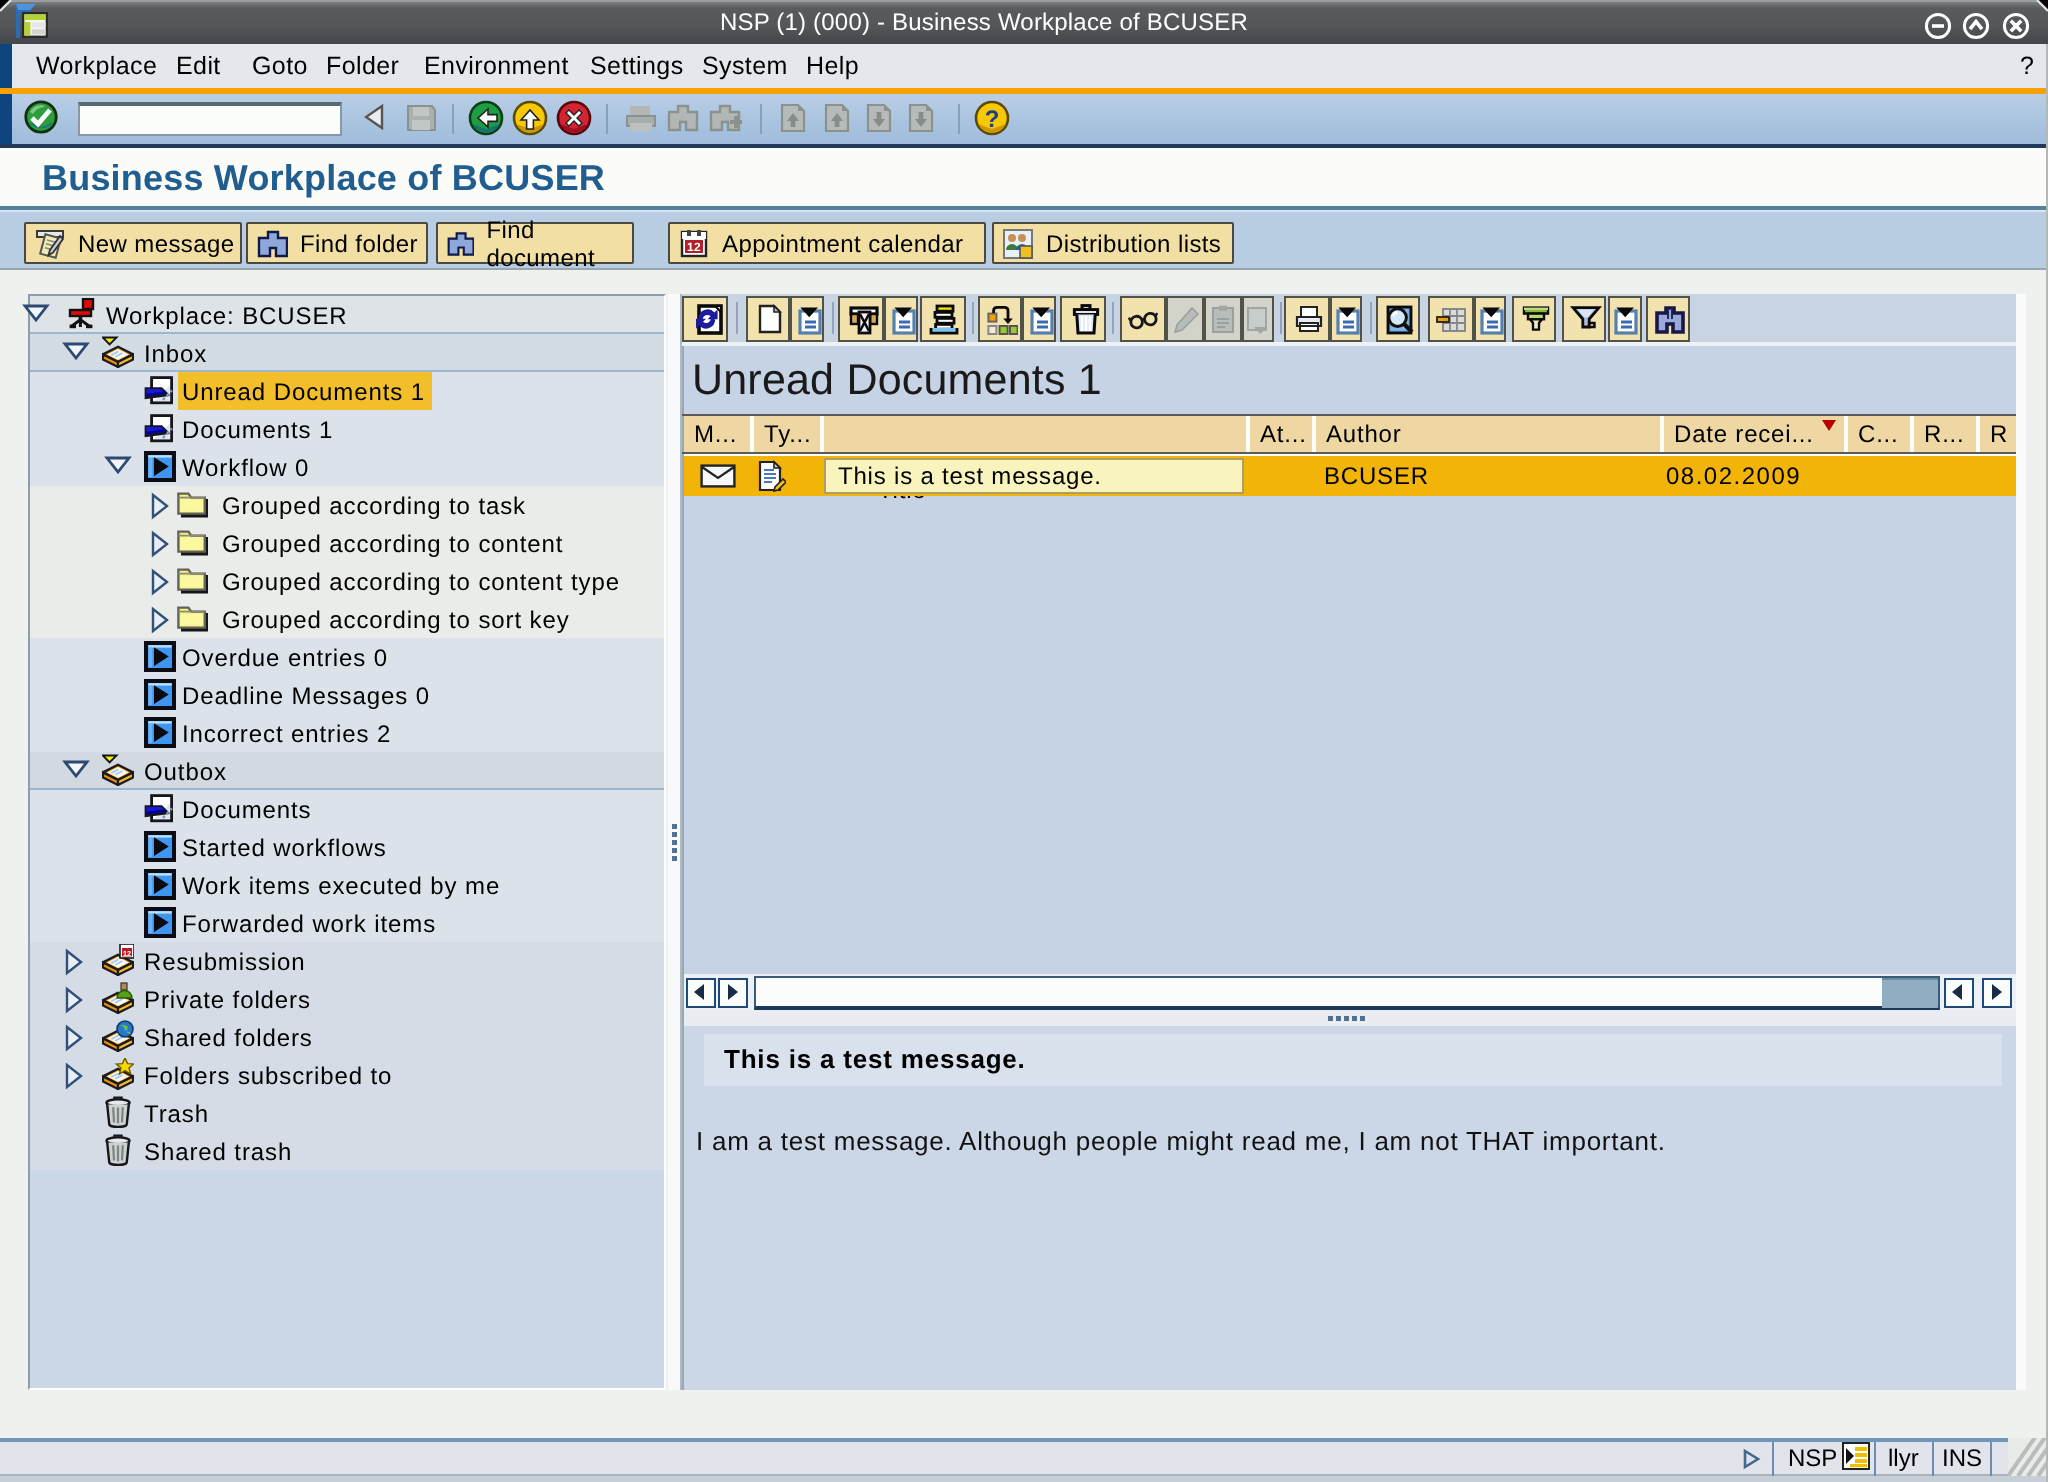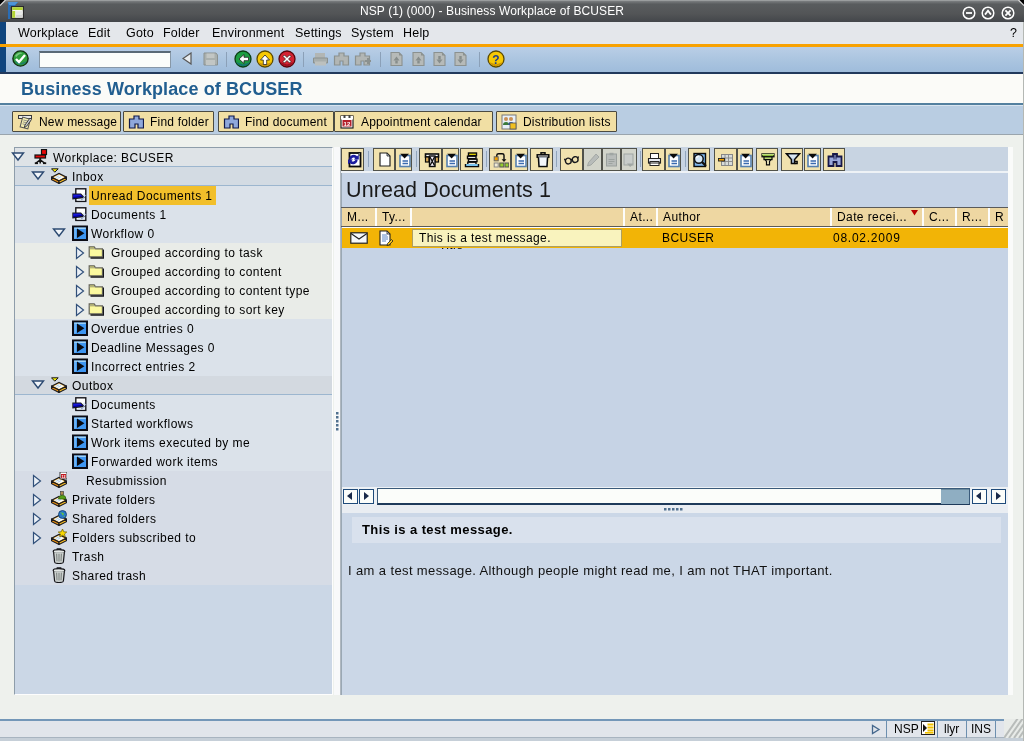--- a/index.html
+++ b/index.html
@@ -191,21 +191,21 @@
         <rect x="4" y="4" width="8" height="10" fill="#f2ecb0" stroke="#555" stroke-width="1"></rect>
         <line x1="5.5" y1="6.5" x2="10.5" y2="6.5" stroke="#888" stroke-width="0.8"></line>
         <line x1="5.5" y1="8.5" x2="10.5" y2="8.5" stroke="#888" stroke-width="0.8"></line>
         <line x1="5.5" y1="10.5" x2="10.5" y2="10.5" stroke="#888" stroke-width="0.8"></line>
       </g>
       <path d="M13,4 L8,11 L7.2,13.6 L9.5,12.3 L14.5,5.5 Z" fill="#c8ccd4" stroke="#333" stroke-width="0.9"></path>
     </svg>New message</div>
 <div class="appbtn" style="left:123px;width:91px;"><svg width="16" height="16" viewBox="0 0 16 16">
       <path d="M1.5,5 h4.5 v-3 h5 v3 h4.5 v9 h-5.5 v-4 h-3 v4 h-5.5 z" fill="#8fa8dc" stroke="#10194a" stroke-width="1.2"></path>
     </svg>Find folder</div>
-<div class="appbtn" style="left:218px;width:116px;"><svg width="16" height="16" viewBox="0 0 16 16">
+<div class="appbtn" style="left:218px;width:99px;"><svg width="16" height="16" viewBox="0 0 16 16">
       <path d="M1.5,5 h4.5 v-3 h5 v3 h4.5 v9 h-5.5 v-4 h-3 v4 h-5.5 z" fill="#8fa8dc" stroke="#10194a" stroke-width="1.2"></path>
     </svg>Find document</div>
 <div class="appbtn" style="left:334px;width:159px;"><svg width="16" height="16" viewBox="0 0 16 16">
       <rect x="2" y="2" width="12" height="12" fill="#fff" stroke="#222" stroke-width="1.2"></rect>
       <rect x="2" y="2" width="12" height="3.5" fill="#fff"></rect>
       <rect x="4.5" y="1" width="2" height="3" fill="#444"></rect>
       <rect x="9.5" y="1" width="2" height="3" fill="#444"></rect>
       <rect x="3.5" y="6" width="9" height="6.5" fill="#b41f2a"></rect>
       <text x="8" y="11.5" font-family="Liberation Sans" font-size="6" font-weight="bold" fill="#fff" text-anchor="middle">12</text>
     </svg>Appointment calendar</div>
@@ -454,21 +454,21 @@
       <polygon points="0.5,9.2 8,5.4 15.5,9.2 8,13" fill="#f2a818" stroke="#1a1a20" stroke-width="1.2"></polygon>
 <polygon points="2.7,9.2 8,6.5 13.3,9.2 8,11.9" fill="#f6fafc"></polygon>
 <path d="M4.6,9.6 l3.6,-1.9 M6.6,10.4 l3.6,-1.9" stroke="#a8c8e4" stroke-width="0.9"></path>
 <polygon points="0.5,9.2 0.5,11.7 8,15.5 8,13" fill="#e89010" stroke="#1a1a20" stroke-width="1.1"></polygon>
 <polygon points="15.5,9.2 15.5,11.7 8,15.5 8,13" fill="#f8bc20" stroke="#1a1a20" stroke-width="1.1"></polygon>
       <rect x="9" y="0" width="7" height="7" fill="#fff" stroke="#1a1a1a" stroke-width="0.8"></rect>
       <rect x="10" y="2" width="5" height="4.2" fill="#c01820"></rect>
       <text x="12.5" y="5.8" font-family="Liberation Sans" font-size="3.6" font-weight="bold" fill="#fff" text-anchor="middle">12</text>
     </svg>
   </div>
-<div class="tlbl" style="left:86px;top:473.5px;">Resubmission</div>
+<div class="tlbl" style="left:72px;top:473.5px;">Resubmission</div>
 <div class="a" style="left:15px;top:490px;width:317px;height:19px;background:#d6dce6;"></div>
 <div class="a" style="left:31px;top:493px;width:11px;height:14px;">
     <svg width="11" height="14" viewBox="0 0 11 14">
       <polygon points="2.5,1.5 2.5,12.5 9.5,7" fill="#e9eff6" stroke="#31507a" stroke-width="1.2"></polygon>
     </svg>
   </div>
 <div class="a" style="left:51px;top:491px;width:16px;height:16px;">
     <svg width="16" height="16" viewBox="0 0 16 16">
       <polygon points="0.5,9.2 8,5.4 15.5,9.2 8,13" fill="#f2a818" stroke="#1a1a20" stroke-width="1.2"></polygon>
 <polygon points="2.7,9.2 8,6.5 13.3,9.2 8,11.9" fill="#f6fafc"></polygon>

